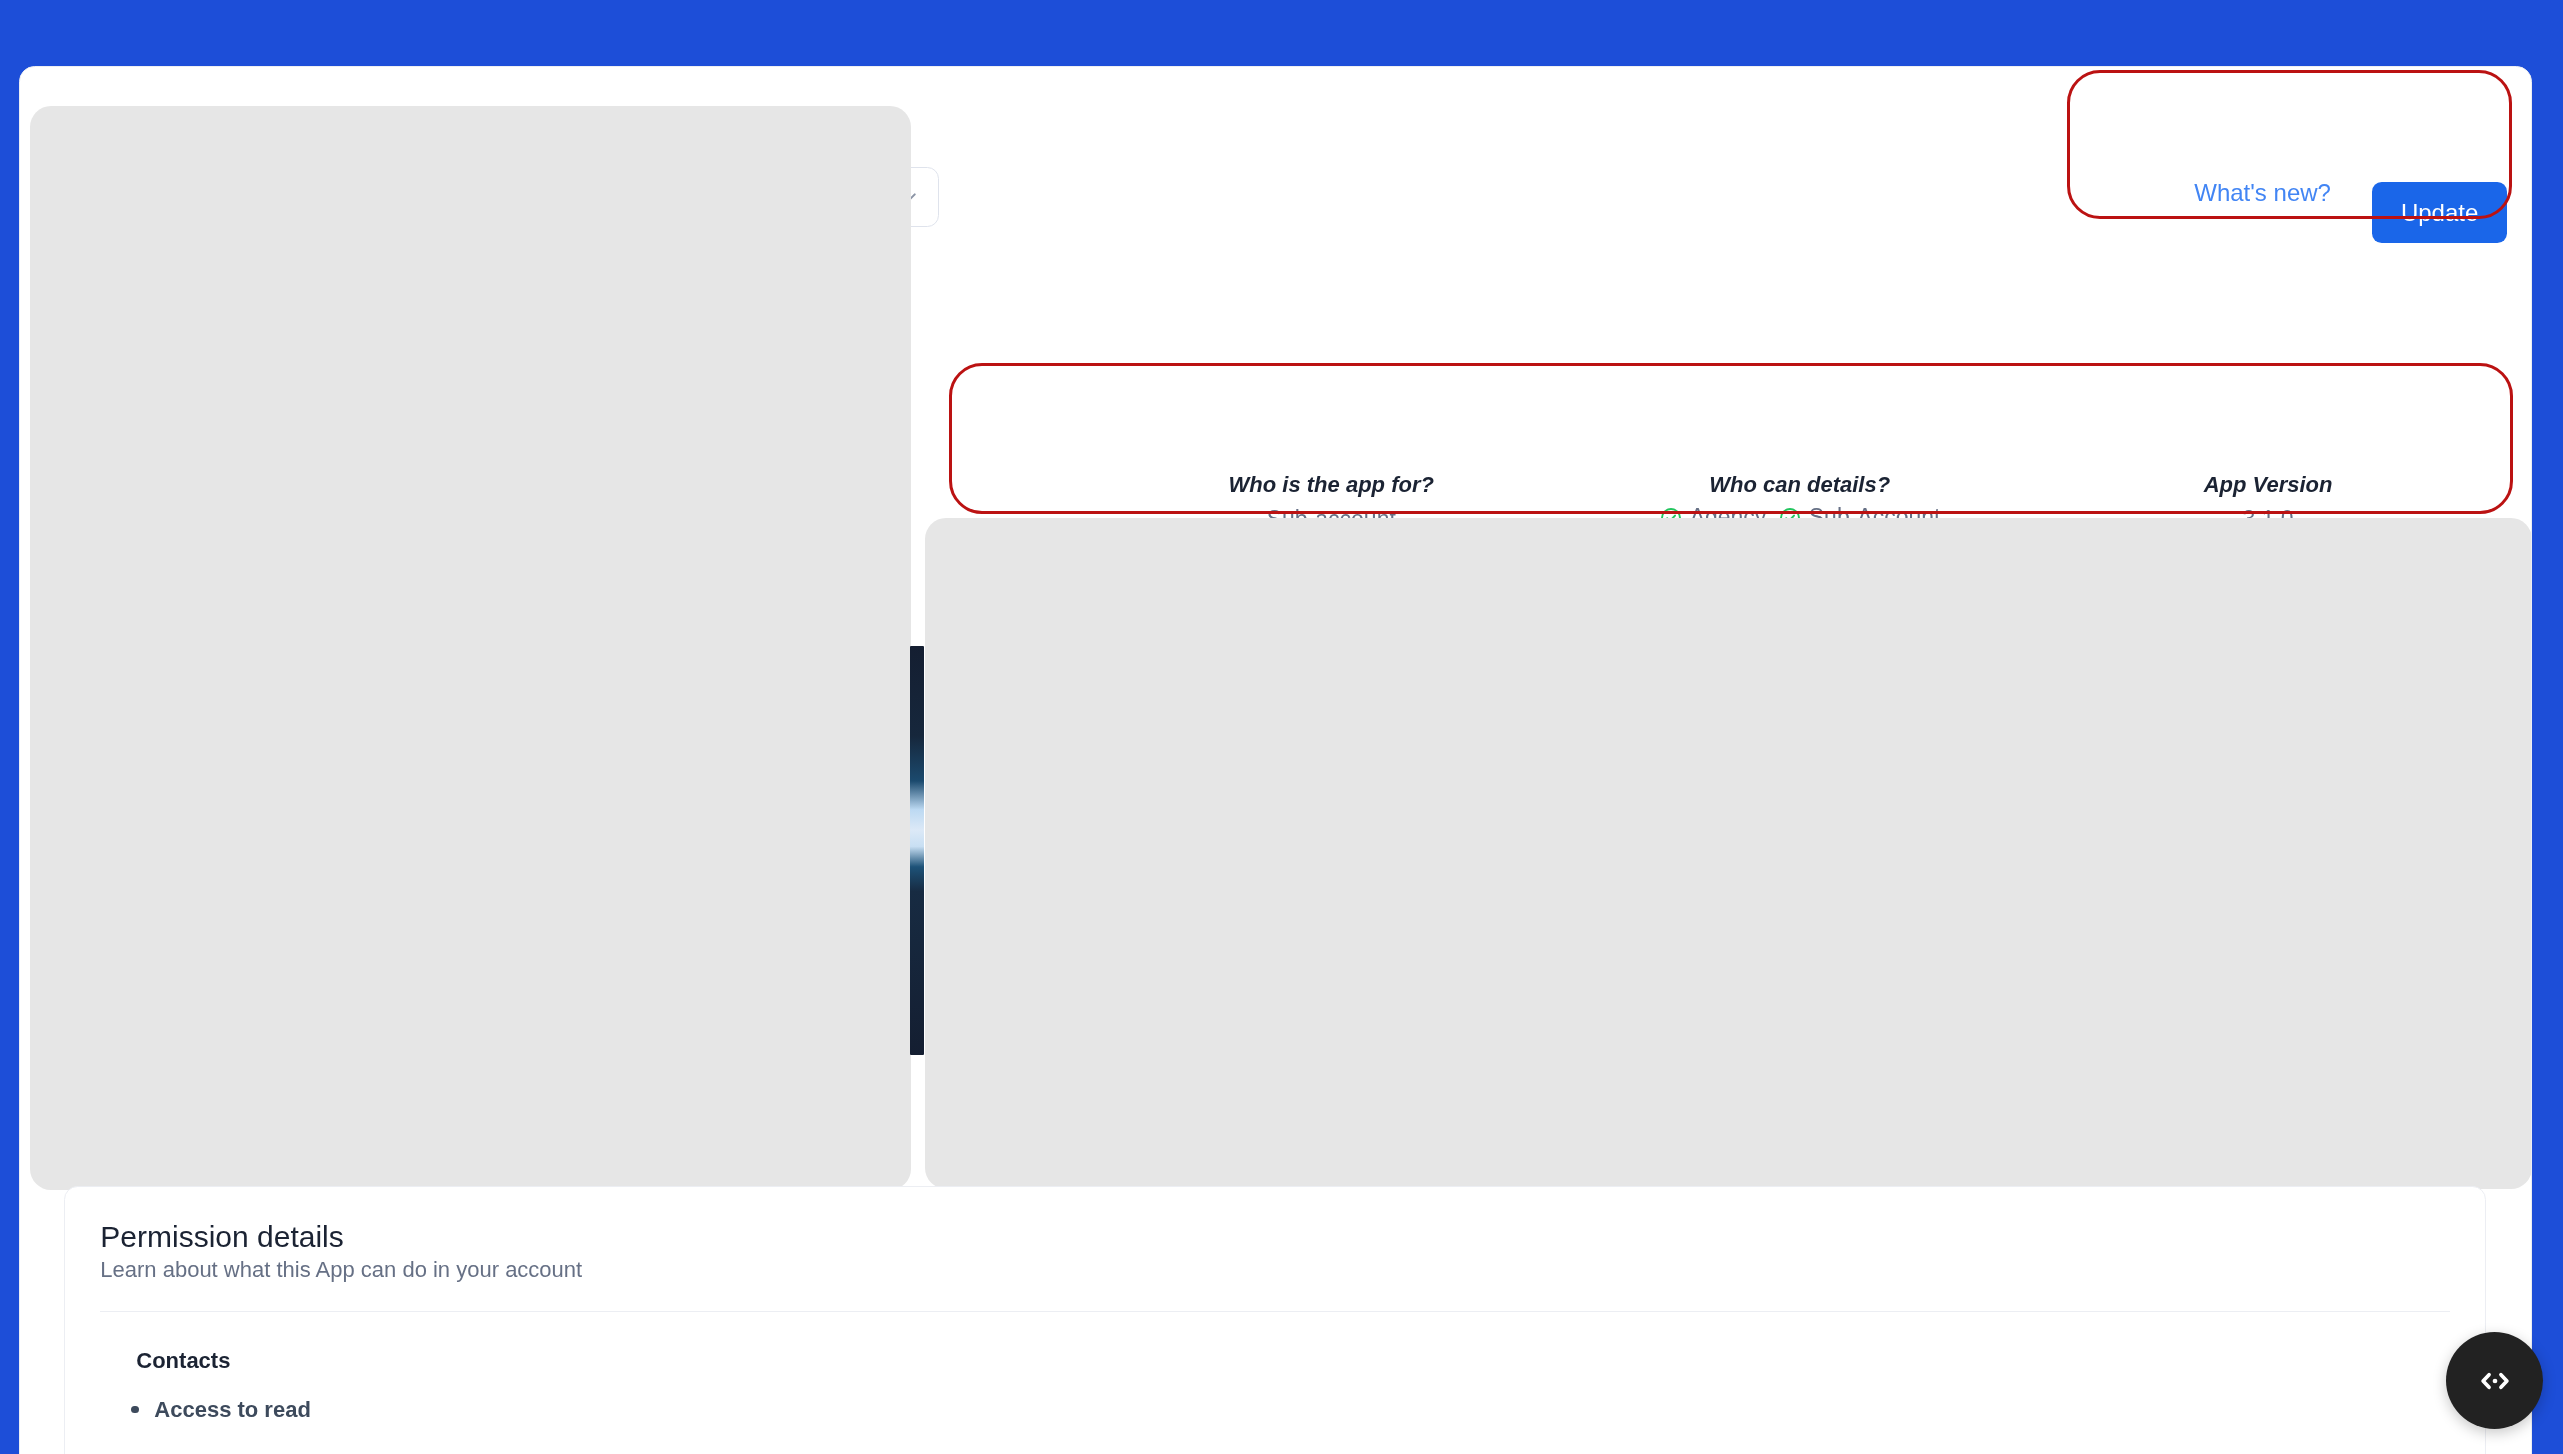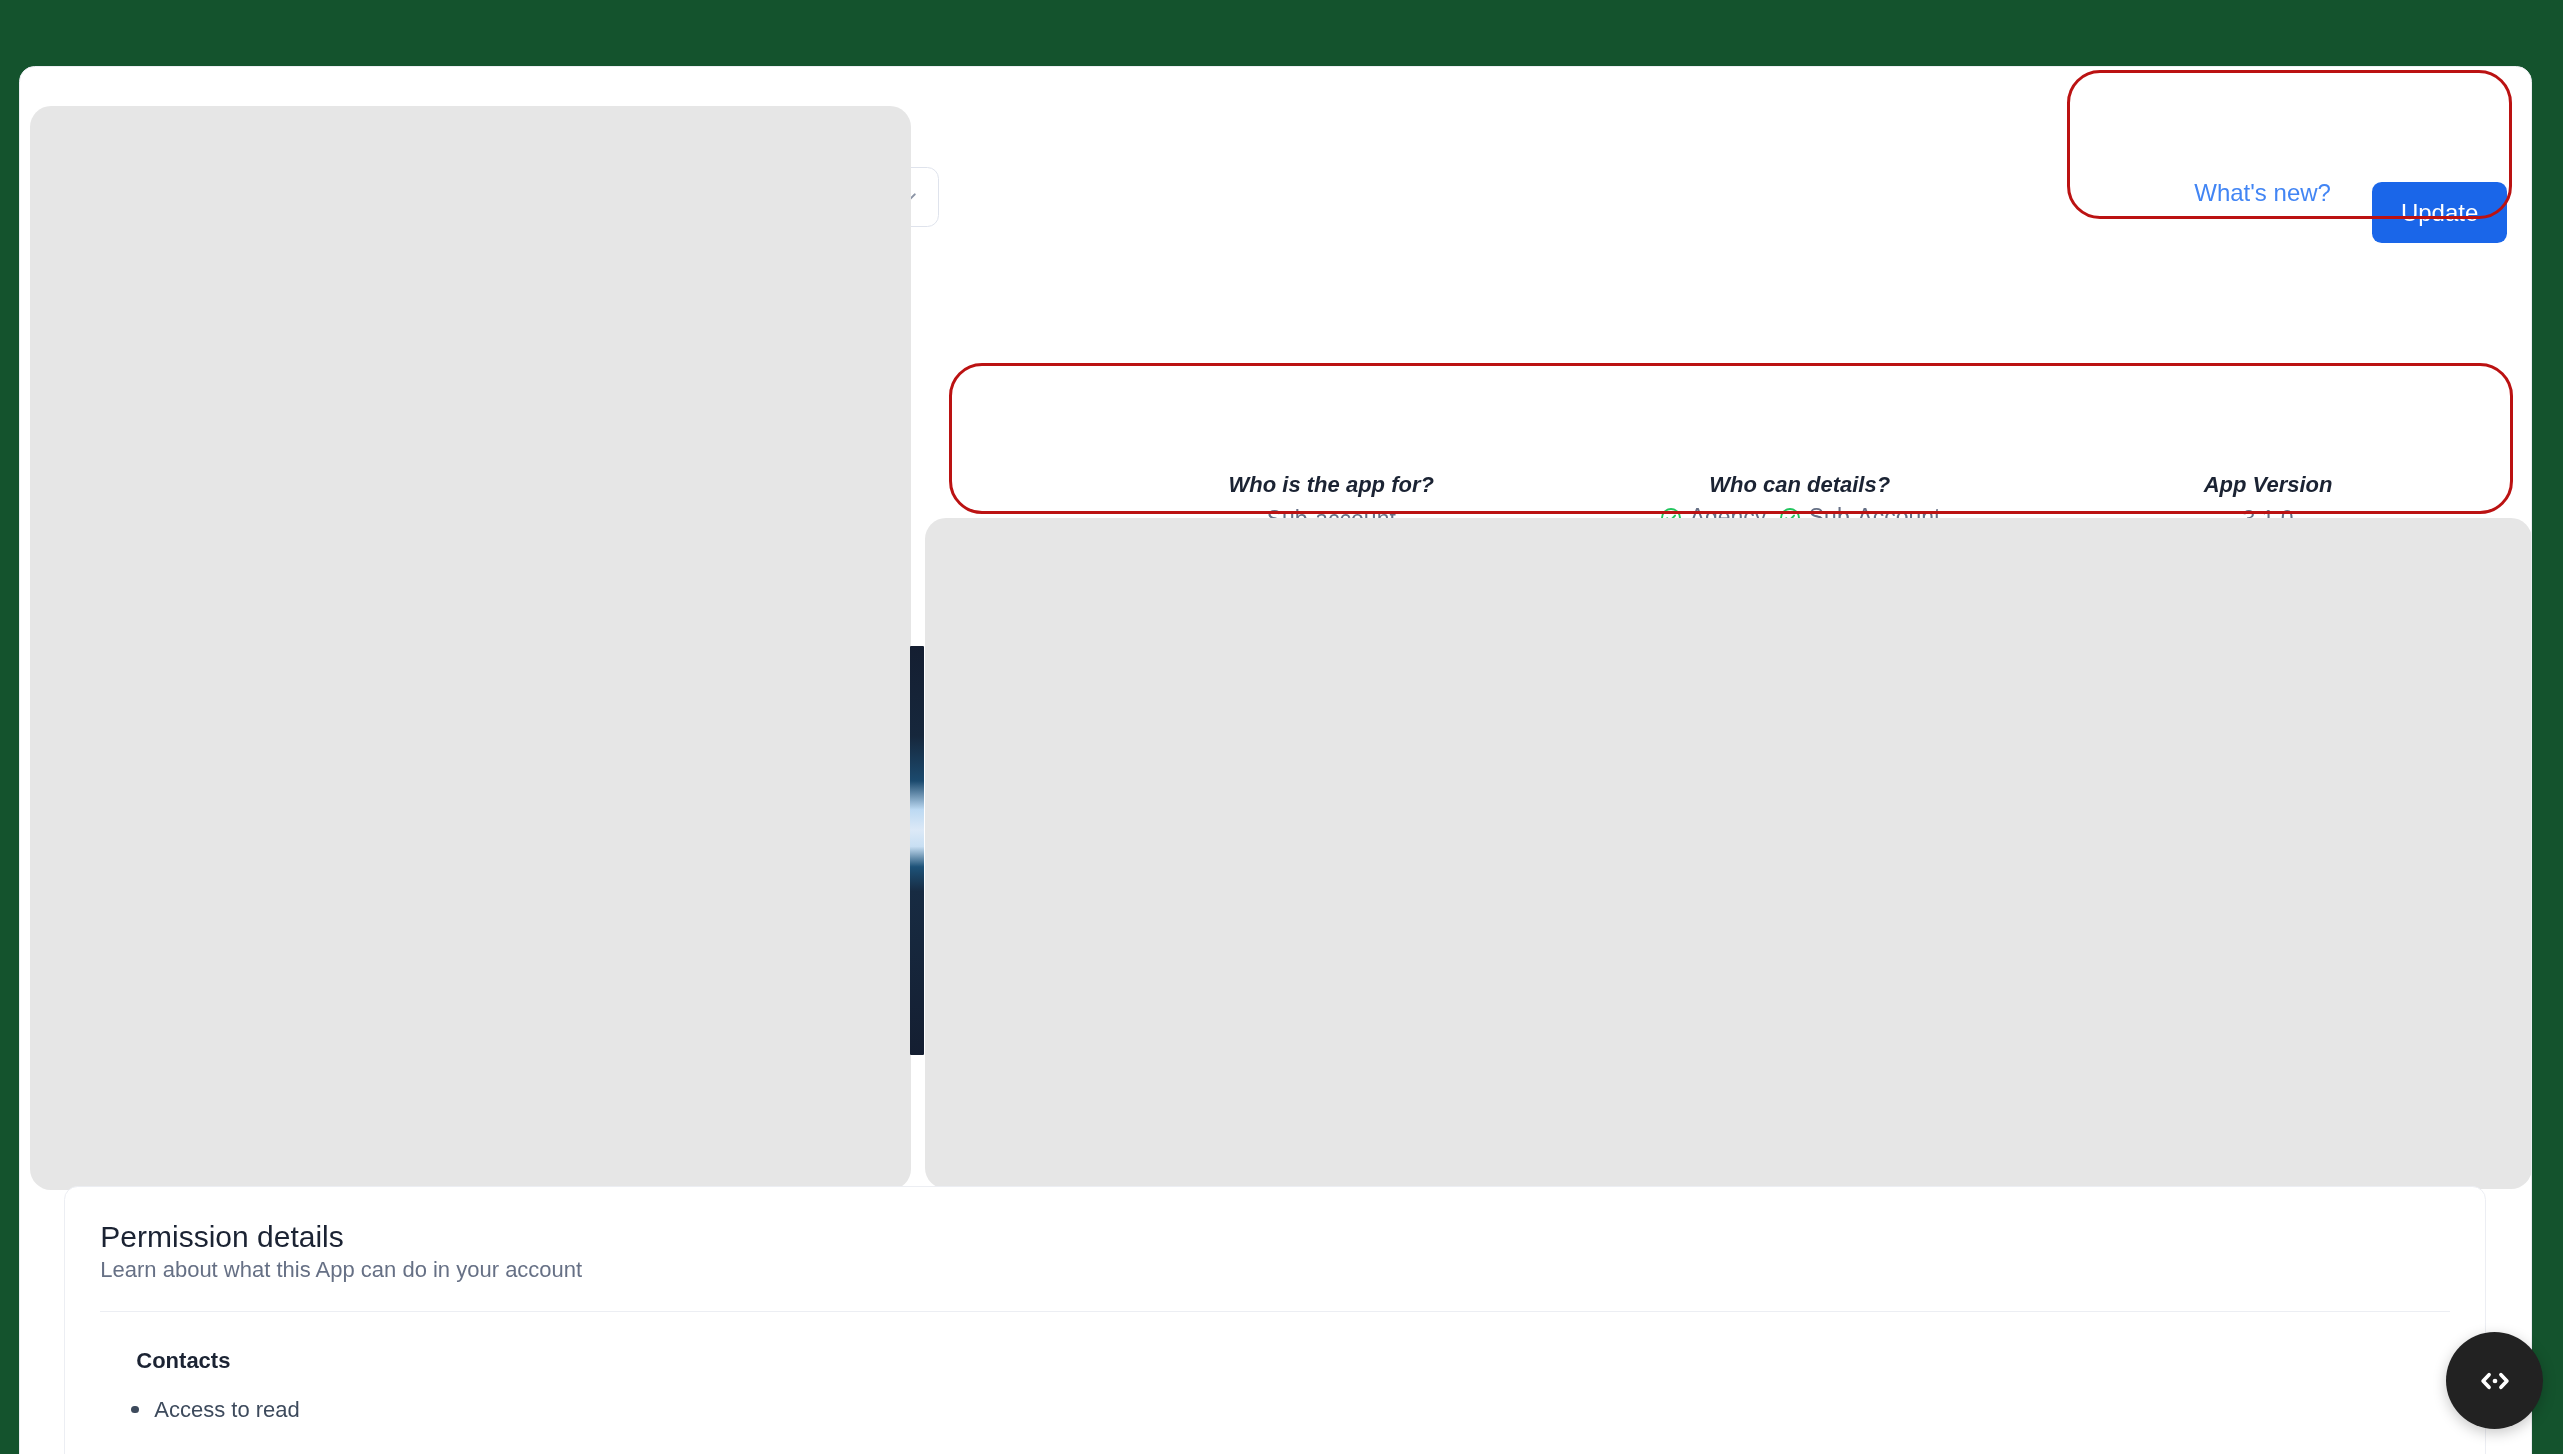--- a/index.html
+++ b/index.html
@@ -11,21 +11,21 @@
     overflow: hidden;
     background: #fbfbfc;
     font-family: "Liberation Sans", sans-serif;
     -webkit-font-smoothing: antialiased;
   }
 
   .page-root {
     position: relative;
     width: 2563px;
     height: 1454px;
-    background: #14532d;
+    background: #1d4ed8;
   }
 
   
   .content-card {
     position: absolute;
     left: 19.3px;
     top: 66px;
     width: 2513px;
     height: 1429px;
     background: #ffffff;
@@ -235,20 +235,21 @@
     margin: 17.4px 0 0 29px;
     padding: 0;
     list-style: none;
   }
   .perm-list li {
     position: relative;
     font-size: 22px;
     color: #3d4a5c;
     line-height: 1.5;
     padding-left: 25px;
+    font-weight: bold;
   }
   .perm-list li::before {
     content: "";
     position: absolute;
     left: 1.9px;
     top: 12.6px;
     width: 7.7px;
     height: 7.7px;
     border-radius: 50%;
     background: #3d4a5c;

